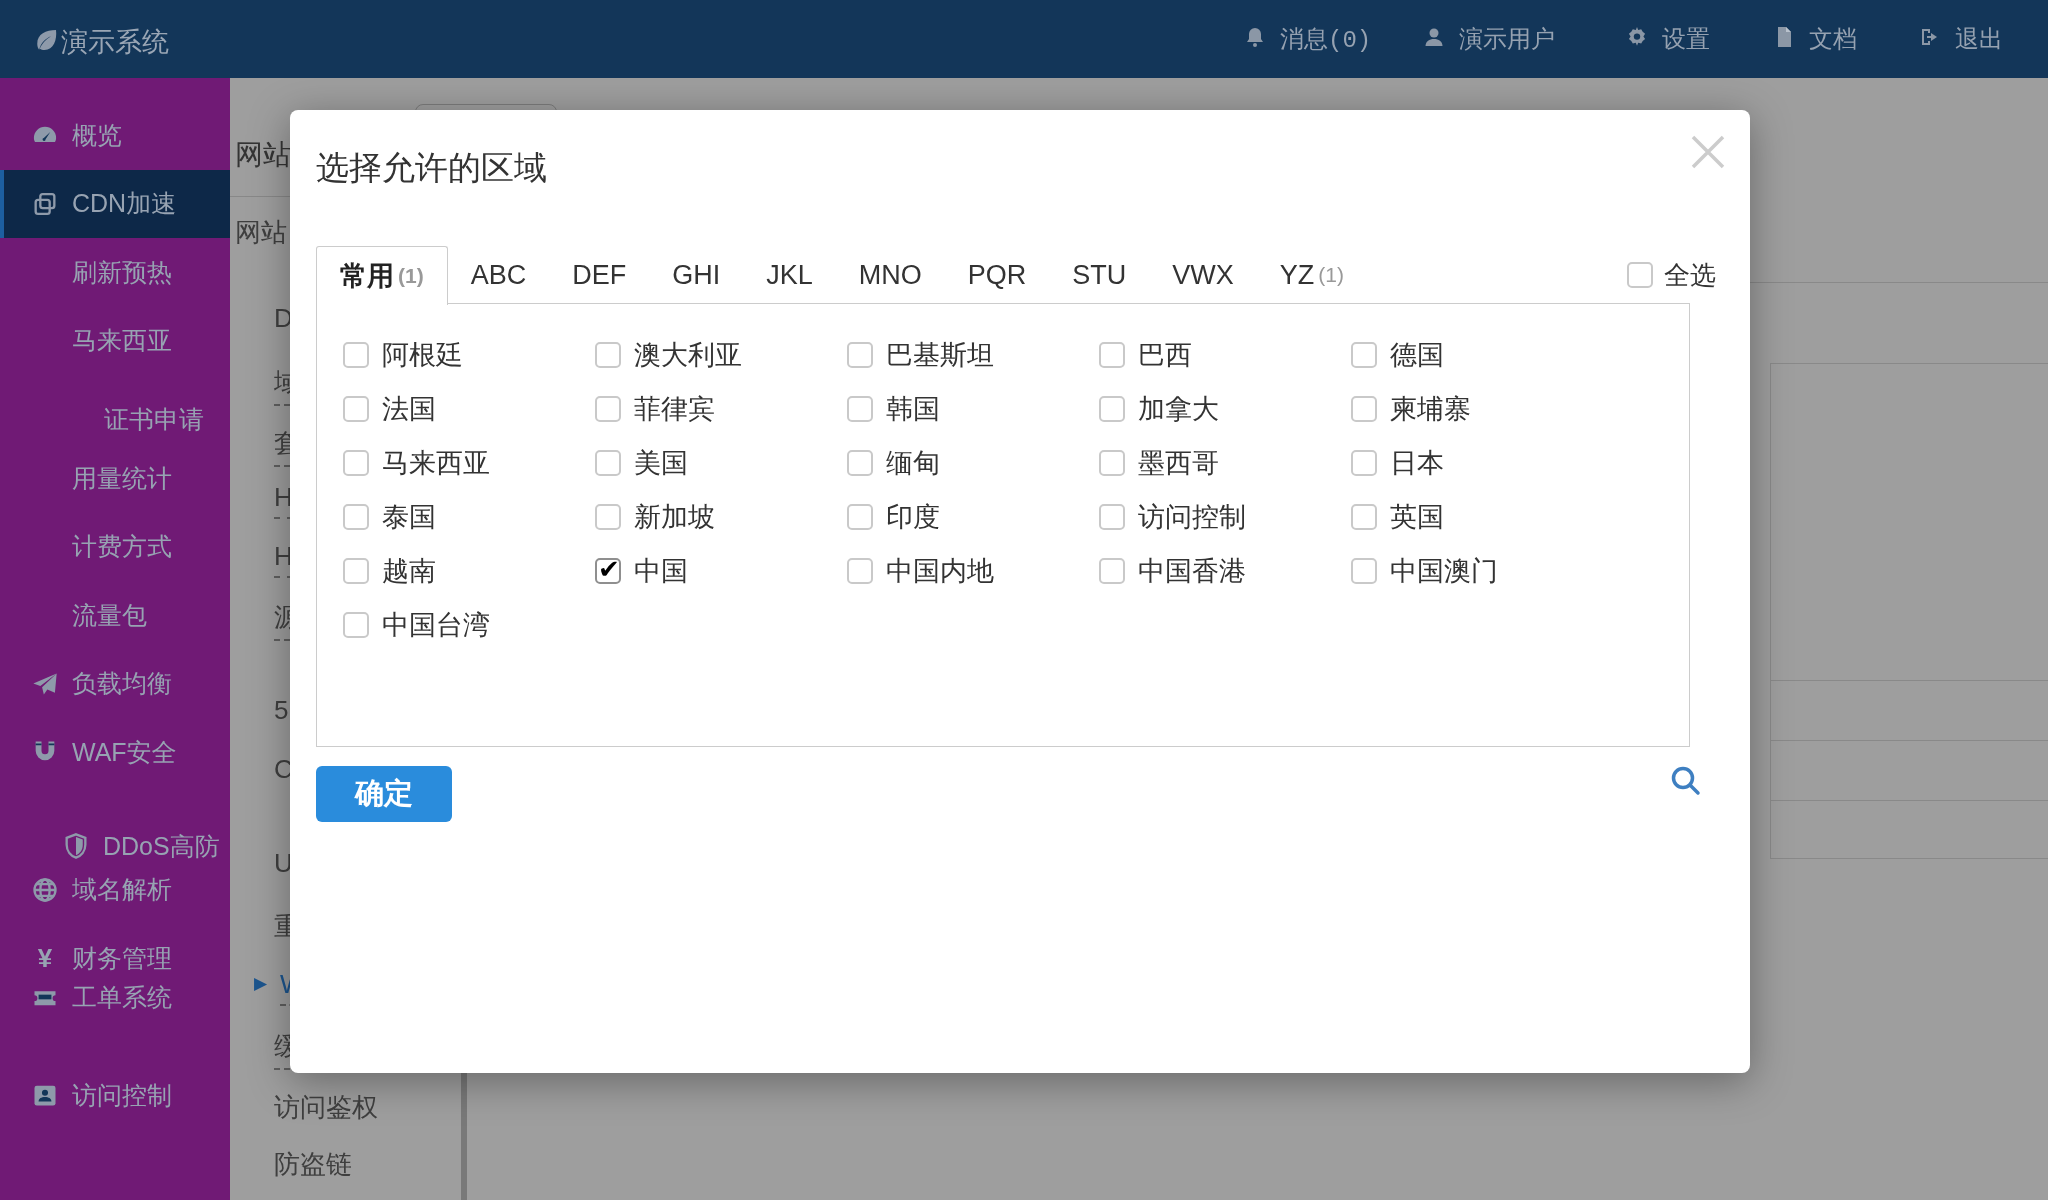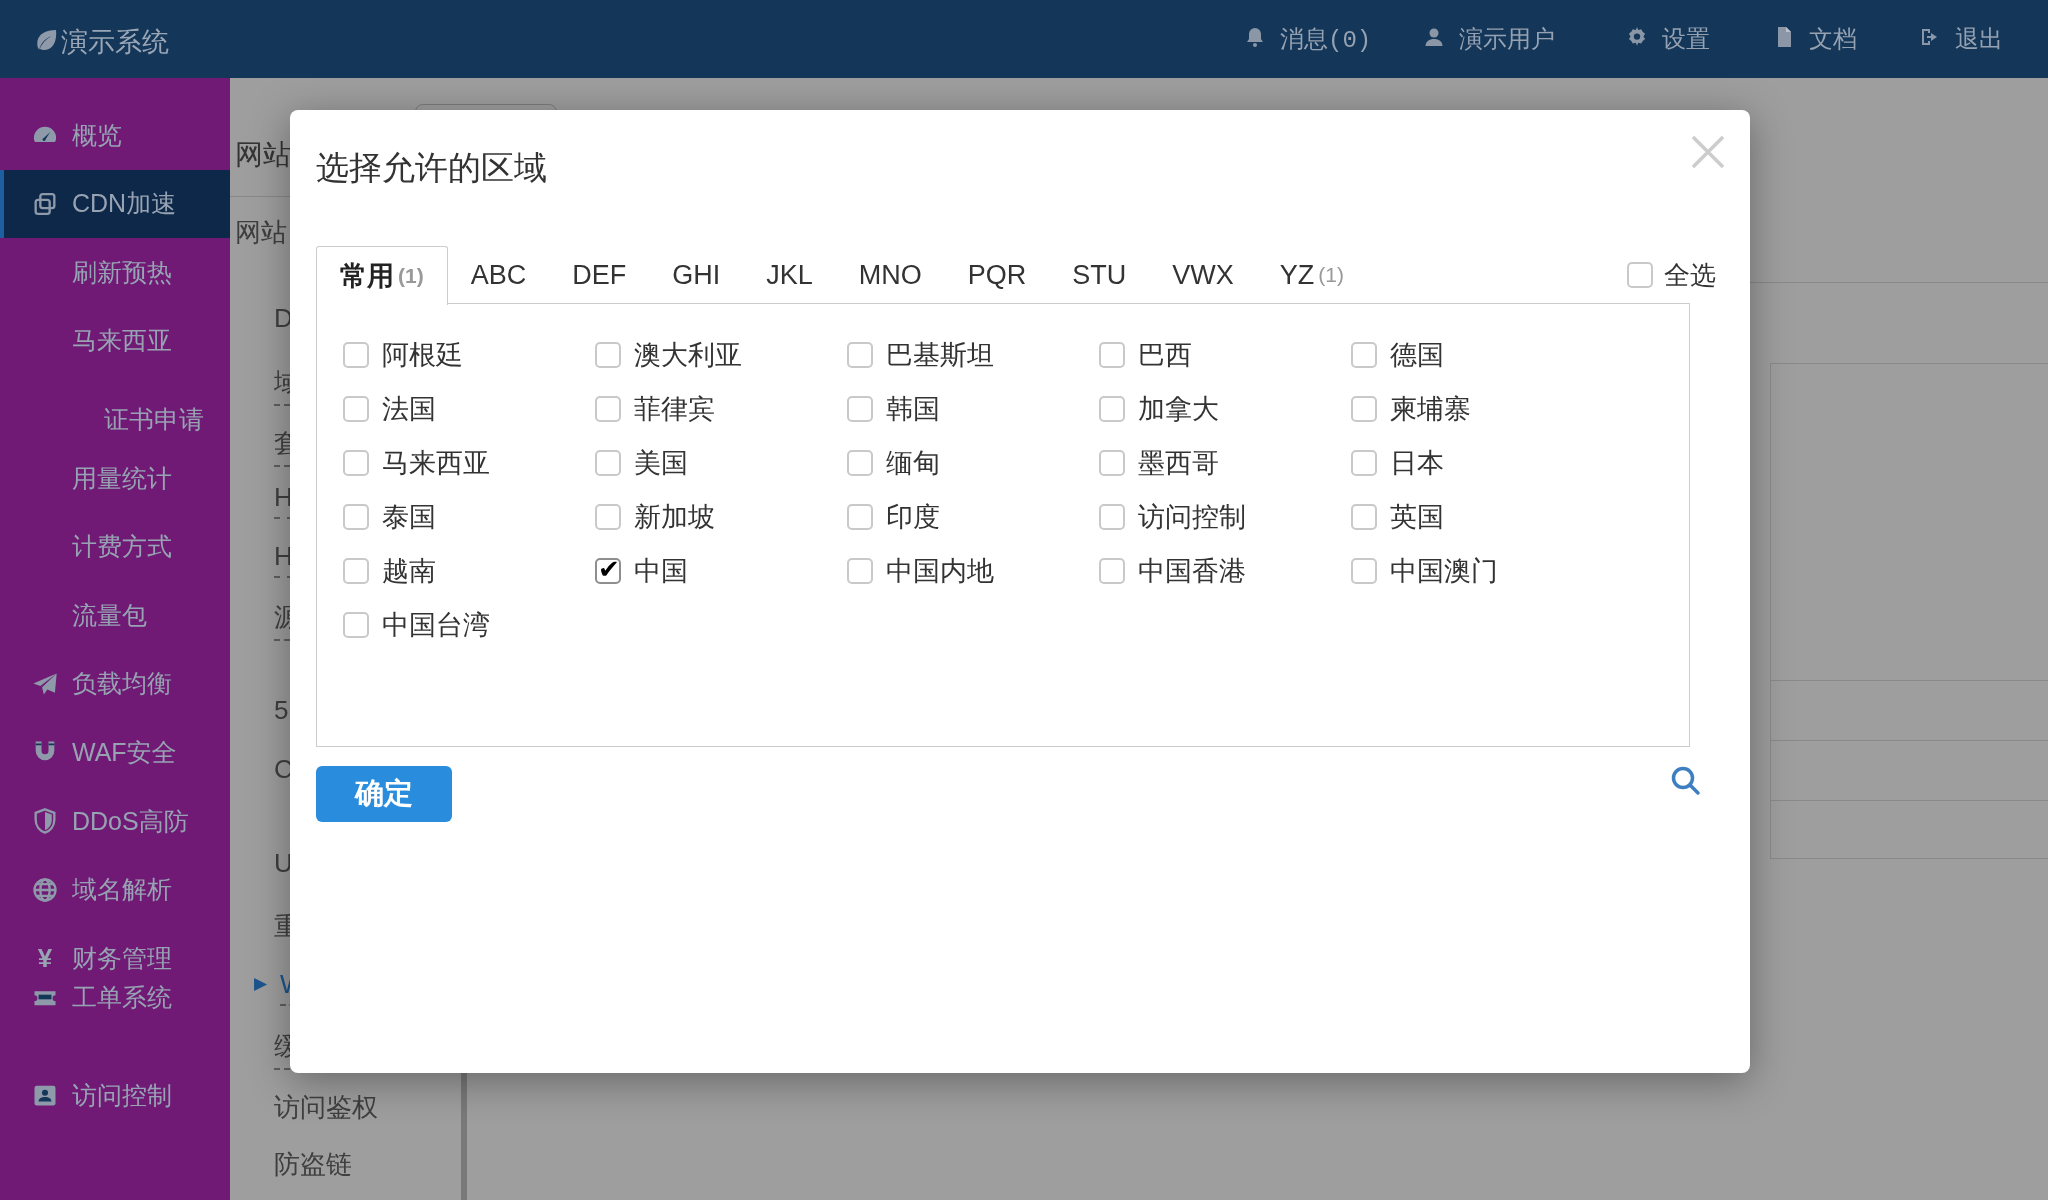--- a/index.html
+++ b/index.html
@@ -200,21 +200,21 @@
         </div>
         <div class="side-item" style="top: 640.4px;">
           <span class="ico">
             <svg viewBox="0 0 24 24">
               <path d="M4 3h5v8a3 3 0 0 0 6 0V3h5v8a8 8 0 0 1-16 0z" fill="#8e9aaa"></path>
               <path d="M4 5.5h5M15 5.5h5" stroke="#133659" stroke-width="1.6"></path>
             </svg>
           </span>
           <span class="lbl">WAF安全</span>
         </div>
-        <div class="side-item" style="top: 709px;">
+        <div class="side-item" style="top: 734px; margin-left: 31px;">
           <span class="ico">
             <svg viewBox="0 0 24 24">
               <path d="M12 2l8 3v6c0 5.5-3.5 9.5-8 11-4.5-1.5-8-5.5-8-11V5z" fill="none" stroke="#8e9aaa" stroke-width="2"></path>
               <path d="M12 4.3l5.8 2.2v4.6c0 4.3-2.6 7.4-5.8 8.8z" fill="#8e9aaa"></path>
             </svg>
           </span>
           <span class="lbl">DDoS高防</span>
         </div>
         <div class="side-item" style="top: 777.6px;">
           <span class="ico">

